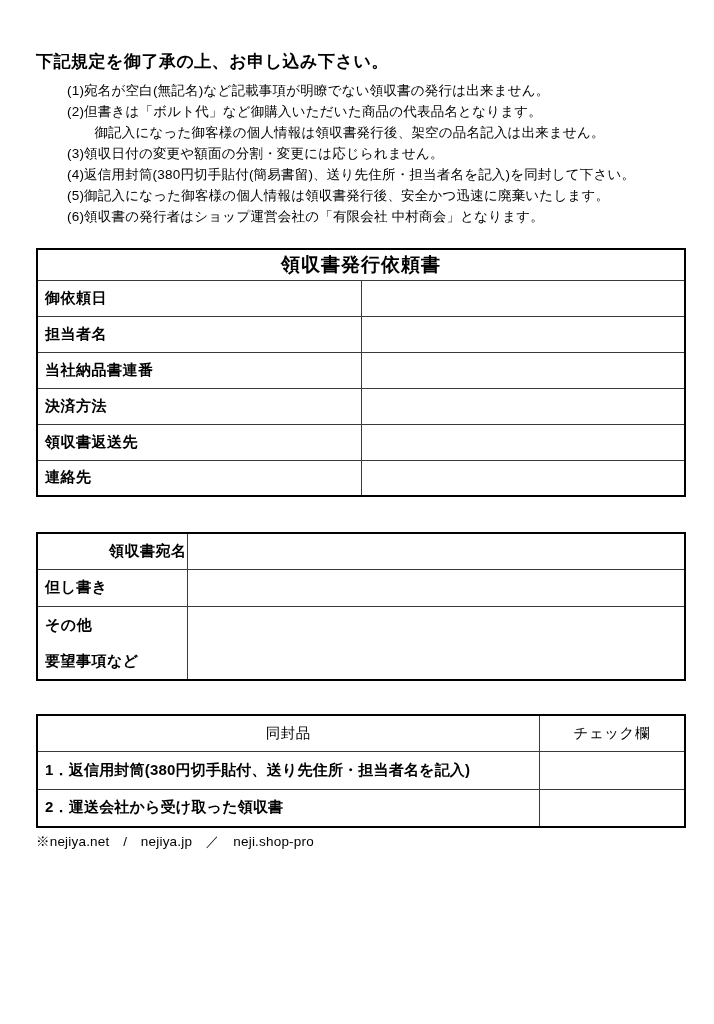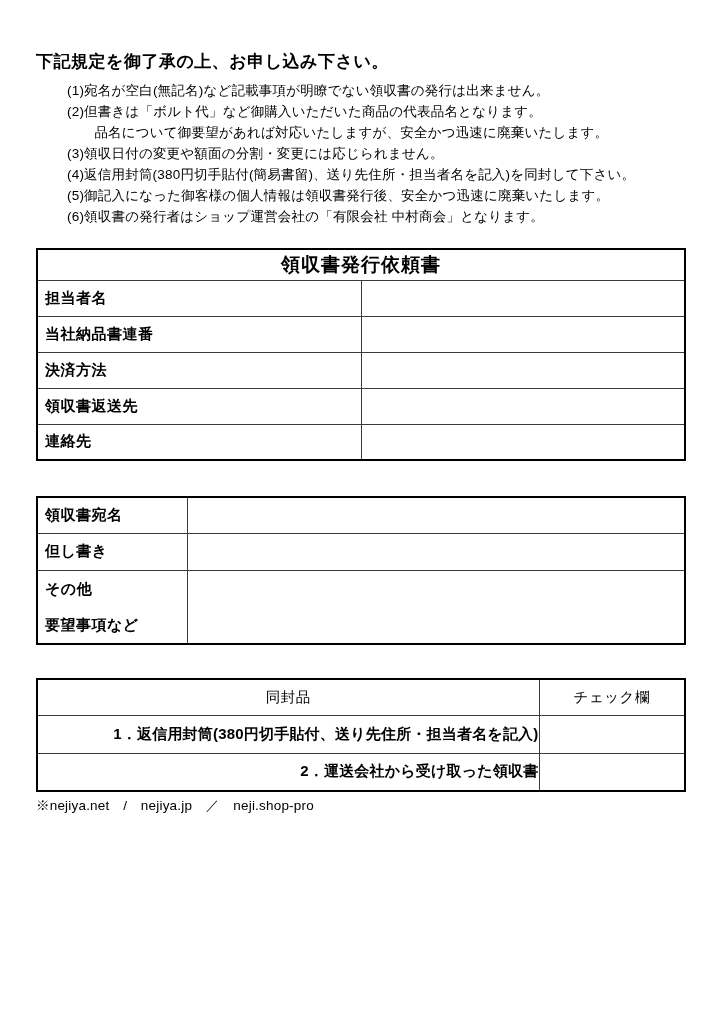--- a/index.html
+++ b/index.html
@@ -53,38 +53,38 @@
     font-size: 15px;
     font-weight: bold;
     padding-left: 7px;
     vertical-align: middle;
     letter-spacing: 0.5px;
   }
   .t1 .row-std td { height: 36px; }
 
   
   .t2 { margin-top: 35px; }
-  .t2 .row-a td { height: 36px; }
+  .t2 .row-a td { height: 36px; text-align: right; }
   .t2 .row-b td { height: 37px; margin-left: 40px; }
   .t2 .row-tall td { height: 74px; }
   .lbl-two-lines div { line-height: 36px; }
 
   
   .t3 { margin-top: 33px; }
   .t3 th {
     height: 36px;
     font-size: 14.5px;
     font-weight: normal;
     text-align: center;
     vertical-align: middle;
     letter-spacing: 0.5px;
   }
   .t3 .col-item { width: 502px; margin-left: 12px; }
   .t3 .col-check { width: 146px; }
-  .t3 td { height: 38px; vertical-align: middle; text-align: right; }
+  .t3 td { height: 38px; vertical-align: middle; }
   .t3 .item-cell {
     font-size: 15px;
     font-weight: bold;
     padding-left: 7px;
     letter-spacing: 0.2px;
   }
 
   
   .footer-line1 { margin-top: 12px; font-size: 13.5px; letter-spacing: 0.2px; }
   .footer-line2 { margin-top: 5px; font-size: 13.5px; letter-spacing: 0.2px; }
@@ -93,31 +93,35 @@
 <body>
 
 <div class="page">
   <div class="content">
 
     <h1 class="doc-title">下記規定を御了承の上、お申し込み下さい。</h1>
 
     <div class="terms">
       <p>(1)宛名が空白(無記名)など記載事項が明瞭でない領収書の発行は出来ません。</p>
       <p>(2)但書きは「ボルト代」など御購入いただいた商品の代表品名となります。</p>
-      <p>　　品名について御要望があれば対応いたしますが、安全かつ迅速に廃棄いたします。</p>
+      <p>　　御記入になった御客様の個人情報は領収書発行後、架空の品名記入は出来ません。</p>
       <p>(3)領収日付の変更や額面の分割・変更には応じられません。</p>
       <p>(4)返信用封筒(380円切手貼付(簡易書留)、送り先住所・担当者名を記入)を同封して下さい。</p>
       <p>(5)御記入になった御客様の個人情報は領収書発行後、安全かつ迅速に廃棄いたします。</p>
       <p>(6)領収書の発行者はショップ運営会社の「有限会社 中村商会」となります。</p>
     </div>
 
     <table class="t1">
       <tbody>
         <tr>
           <td colspan="2" class="title-cell">領収書発行依頼書</td>
+        </tr>
+        <tr class="row-std">
+          <td class="lbl">御依頼日</td>
+          <td></td>
         </tr>
         <tr class="row-std">
           <td class="lbl">担当者名</td>
           <td></td>
         </tr>
         <tr class="row-std">
           <td class="lbl">当社納品書連番</td>
           <td></td>
         </tr>
         <tr class="row-std">

